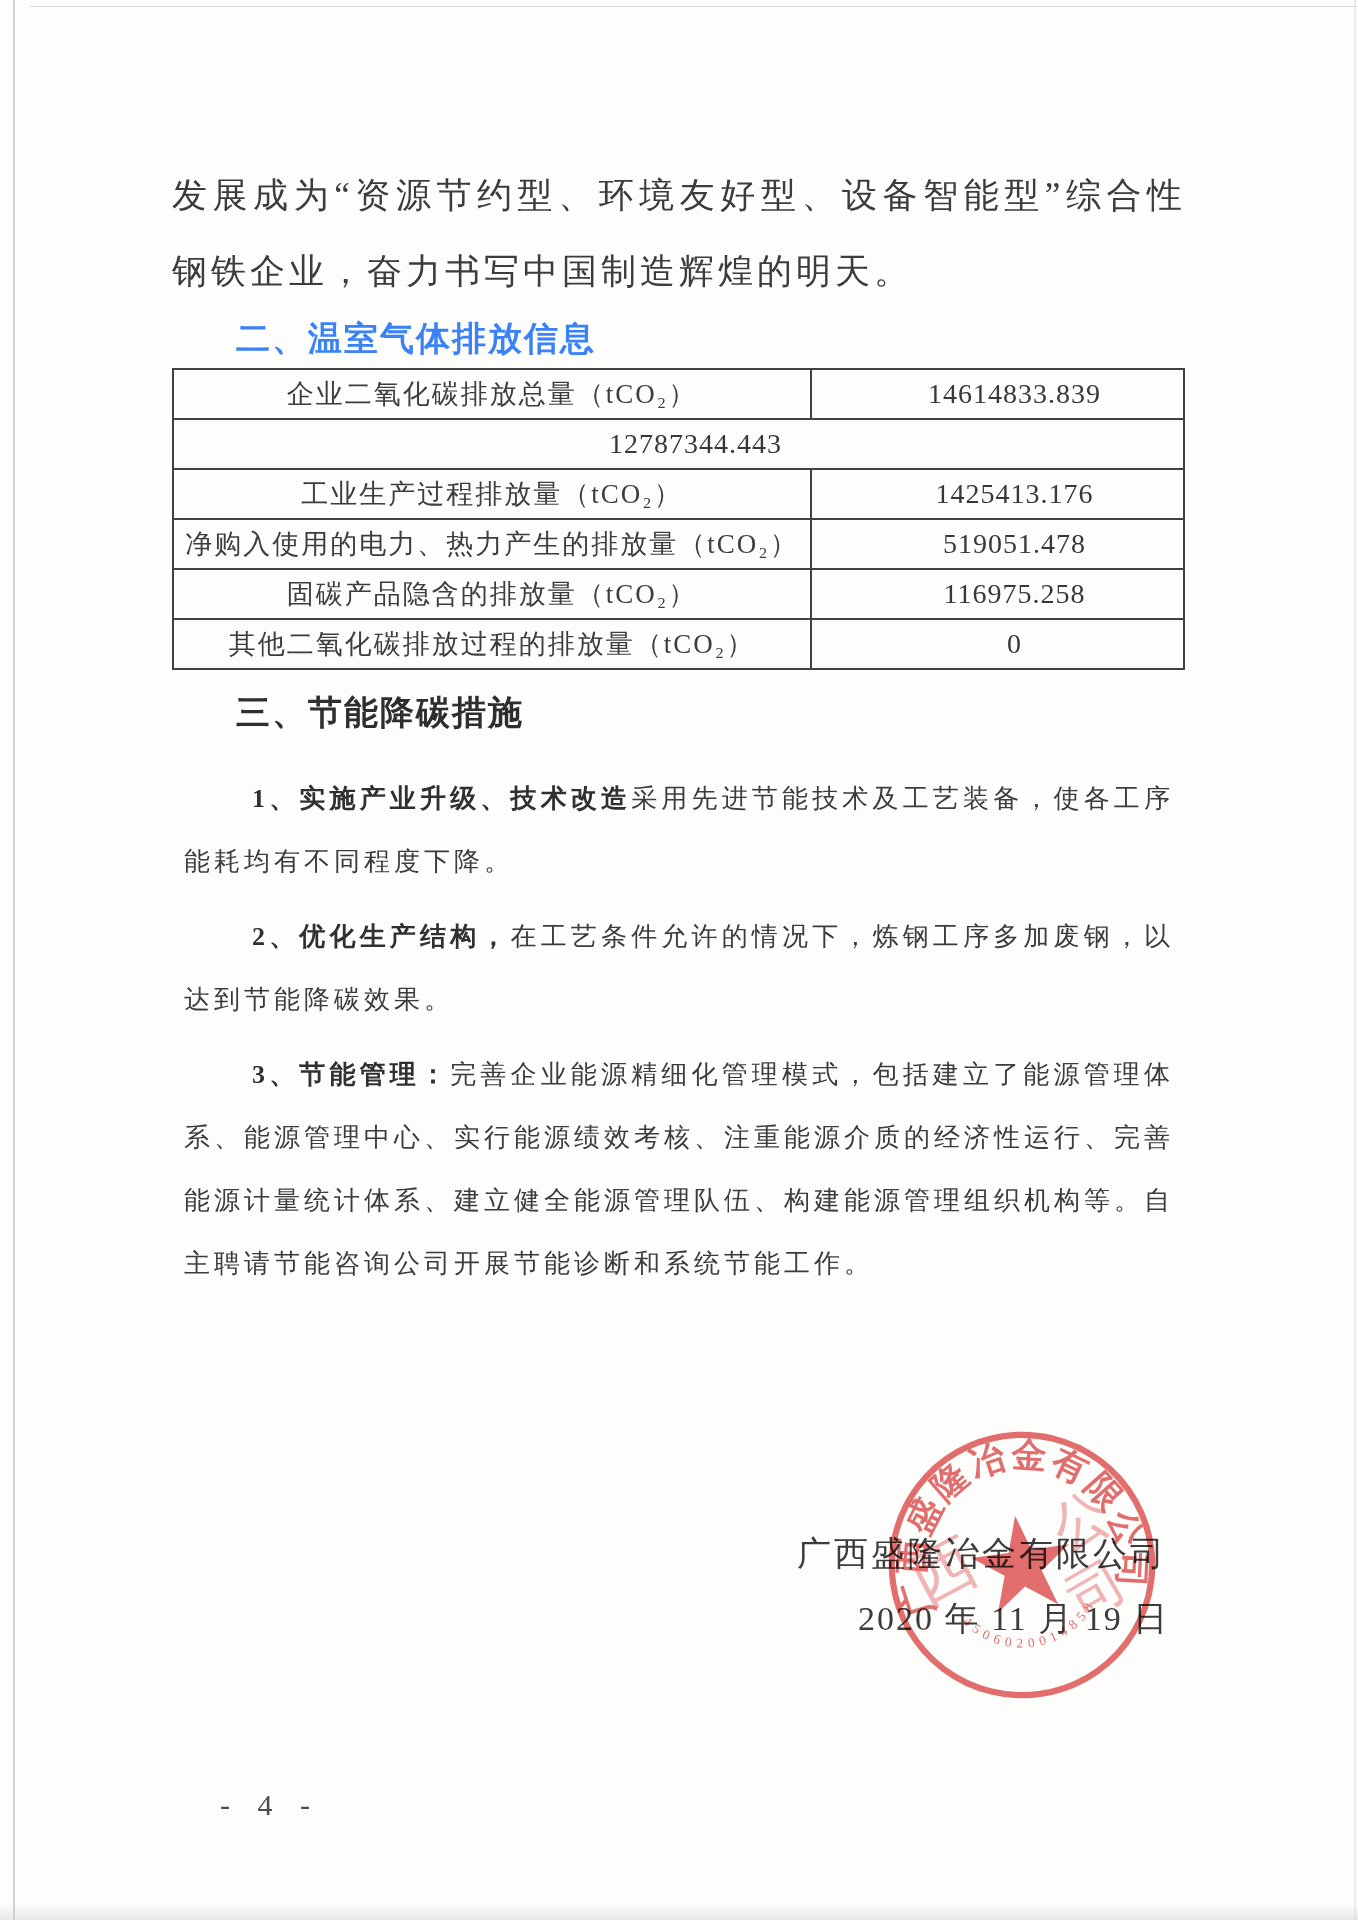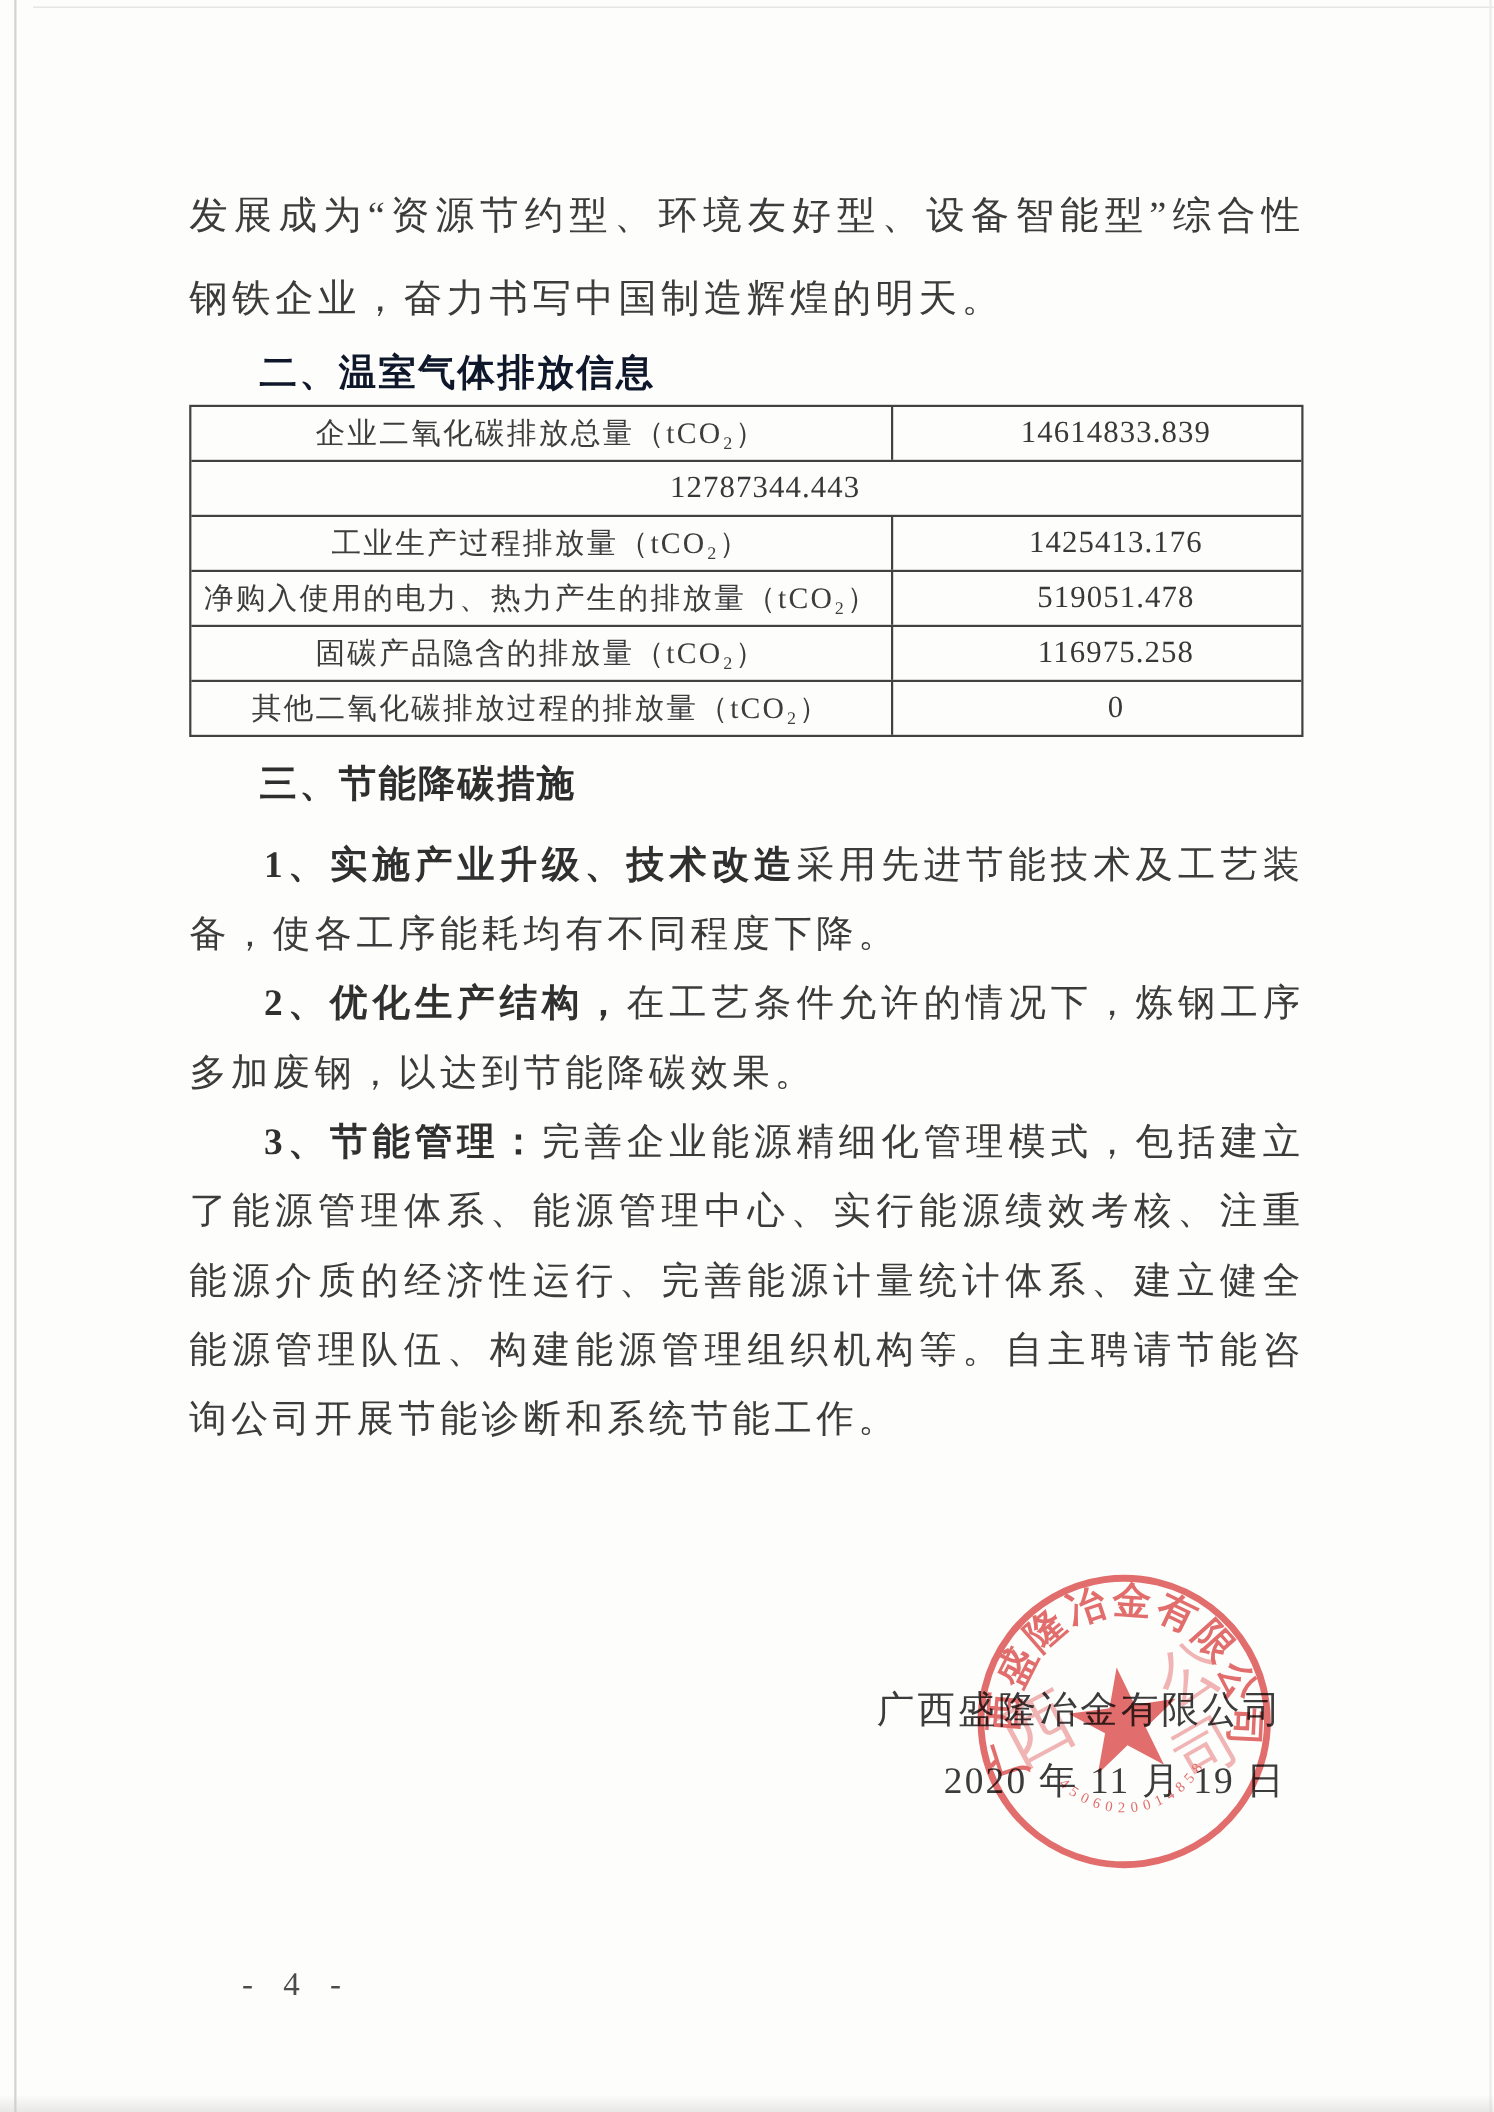--- a/index.html
+++ b/index.html
@@ -18,40 +18,40 @@
   .edge-bottom{position:absolute;left:0;bottom:0;width:1358px;height:16px;
     background:linear-gradient(to bottom,rgba(210,210,210,0) 0%,rgba(205,205,205,.45) 100%);}
 
   .intro{
     position:absolute;left:172px;top:158px;width:1014px;
     font-size:35px;line-height:76px;letter-spacing:4px;
     text-align:justify;margin:0;color:#3c3c3c;
   }
   .h2{
     position:absolute;left:236px;top:316px;margin:0;
-    font-size:34px;font-weight:bold;letter-spacing:2px;color:#0f172a;
+    font-size:34px;font-weight:bold;letter-spacing:2px;color:#3b82f6;
   }
   .emissions-table{
     position:absolute;left:172px;top:368px;width:1013px;
     border:2px solid #414141;box-sizing:border-box;
   }
   .tr{display:flex;height:48px;border-bottom:2px solid #414141;}
   .tr:last-child{border-bottom:none;}
   .td{display:flex;align-items:center;justify-content:center;box-sizing:border-box;}
   .td.label{width:638px;border-right:2px solid #414141;font-size:27px;letter-spacing:2px;color:#3d3d3d;}
   .td.value{flex:1;font-size:28px;letter-spacing:1px;color:#383838;margin-left:34px;}
   .h3{
     position:absolute;left:236px;top:690px;margin:0;
     font-size:34px;font-weight:bold;letter-spacing:2px;color:#2e2e2e;font-family:Liberation Serif, serif;
   }
   .measures{
     position:absolute;left:172px;top:755px;width:1014px;
   }
   .measures p{
-    margin:0;font-size:34px;line-height:63px;letter-spacing:4px;
+    margin:12px;font-size:26px;line-height:63px;letter-spacing:4px;
     text-align:justify;text-indent:68px;color:#3c3c3c;
   }
   .measures b{font-weight:bold;color:#303030;}
 
   .sig-company{
     position:absolute;left:797px;top:1531px;
     font-size:34px;letter-spacing:3px;color:#3c3c3c;white-space:nowrap;
   }
   .sig-date{
     position:absolute;left:858px;top:1596px;

